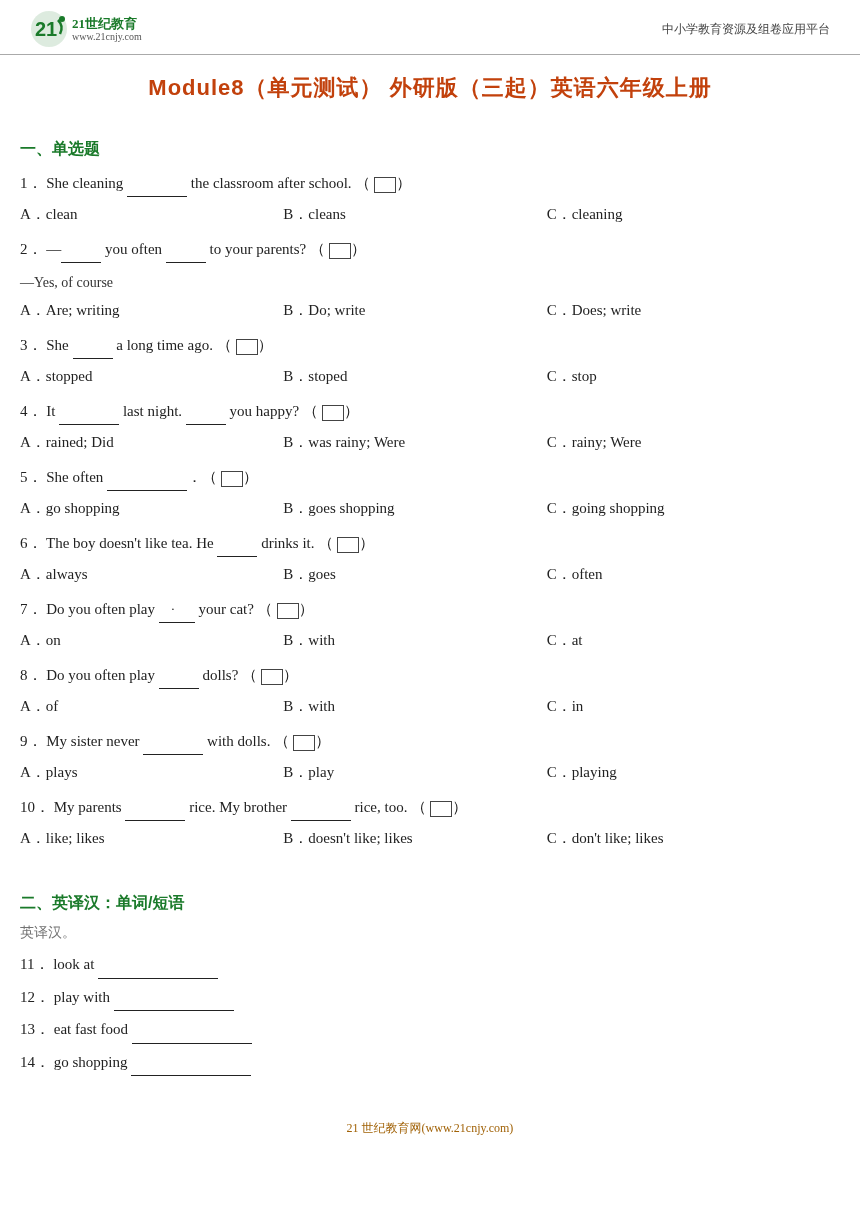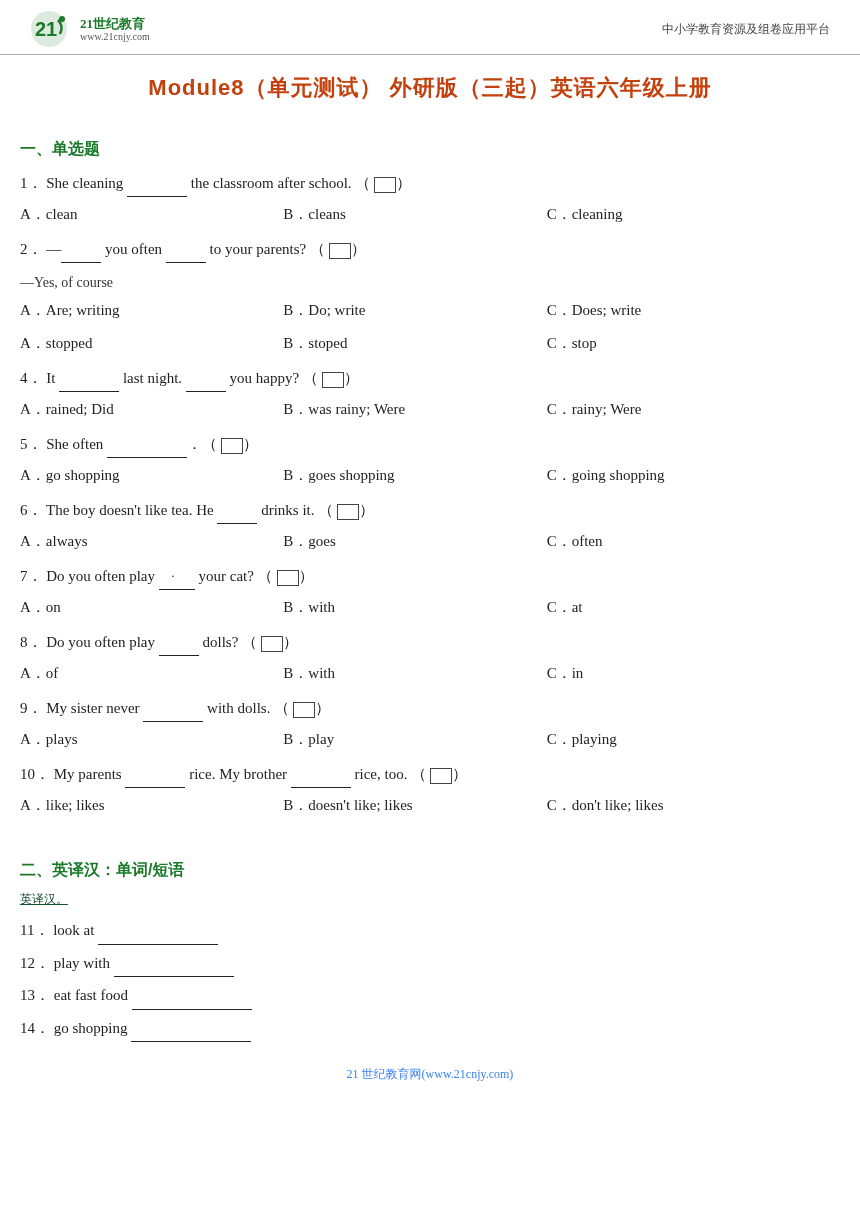--- a/index.html
+++ b/index.html
@@ -14,21 +14,21 @@
     .header {
       display: flex;
       align-items: center;
       justify-content: space-between;
       padding: 10px 30px 6px 30px;
       border-bottom: 1.5px solid #aaa;
     }
     .logo-area {
       display: flex;
       align-items: center;
-      gap: 12px;
+      gap: 4px;
     }
     .logo-icon {
       width: 38px;
       height: 38px;
     }
     .logo-text {
       font-size: 13px;
       color: #1a7a2a;
       font-weight: bold;
       line-height: 1.2;
@@ -111,28 +111,28 @@
     .fill-blank {
       display: inline-block;
       border-bottom: 1px solid #222;
       min-width: 120px;
       height: 16px;
       vertical-align: bottom;
     }
     .footer {
       text-align: center;
       font-size: 12px;
-      color: #3b82f6;
+      color: #a16207;
+      margin-top: 20px;
       padding-bottom: 10px;
     }
     .section2-label {
-      font-size: 12px;
-      color: #14532d;
+      font-size: 14px;
+      color: #737373;
       margin-bottom: 8px;
-      text-decoration: underline;
     }
     .fill-item {
       margin: 4px 0;
       font-size: 15px;
       line-height: 1.9;
     }
     .dot-blank {
       display: inline-block;
       border-bottom: 1px solid #222;
       min-width: 55px;
@@ -186,20 +186,24 @@
     <span>—</span><span class="blank blank-short"></span><span> you often </span><span class="blank blank-short"></span><span> to your parents? （<span class="paren"></span>）</span>
   </div>
   <div class="sub-note">—Yes, of course</div>
   <div class="options-row">
     <span class="option">A．Are; writing</span>
     <span class="option">B．Do; write</span>
     <span class="option-c">C．Does; write</span>
   </div>
 
   
+  <div class="question">
+    <span>3．</span>
+    <span>She </span><span class="blank blank-short"></span><span> a long time ago. （<span class="paren"></span>）</span>
+  </div>
   <div class="options-row">
     <span class="option">A．stopped</span>
     <span class="option">B．stoped</span>
     <span class="option-c">C．stop</span>
   </div>
 
   
   <div class="question">
     <span>4．</span>
     <span>It </span><span class="blank"></span><span> last night. </span><span class="blank blank-short"></span><span> you happy? （<span class="paren"></span>）</span>

